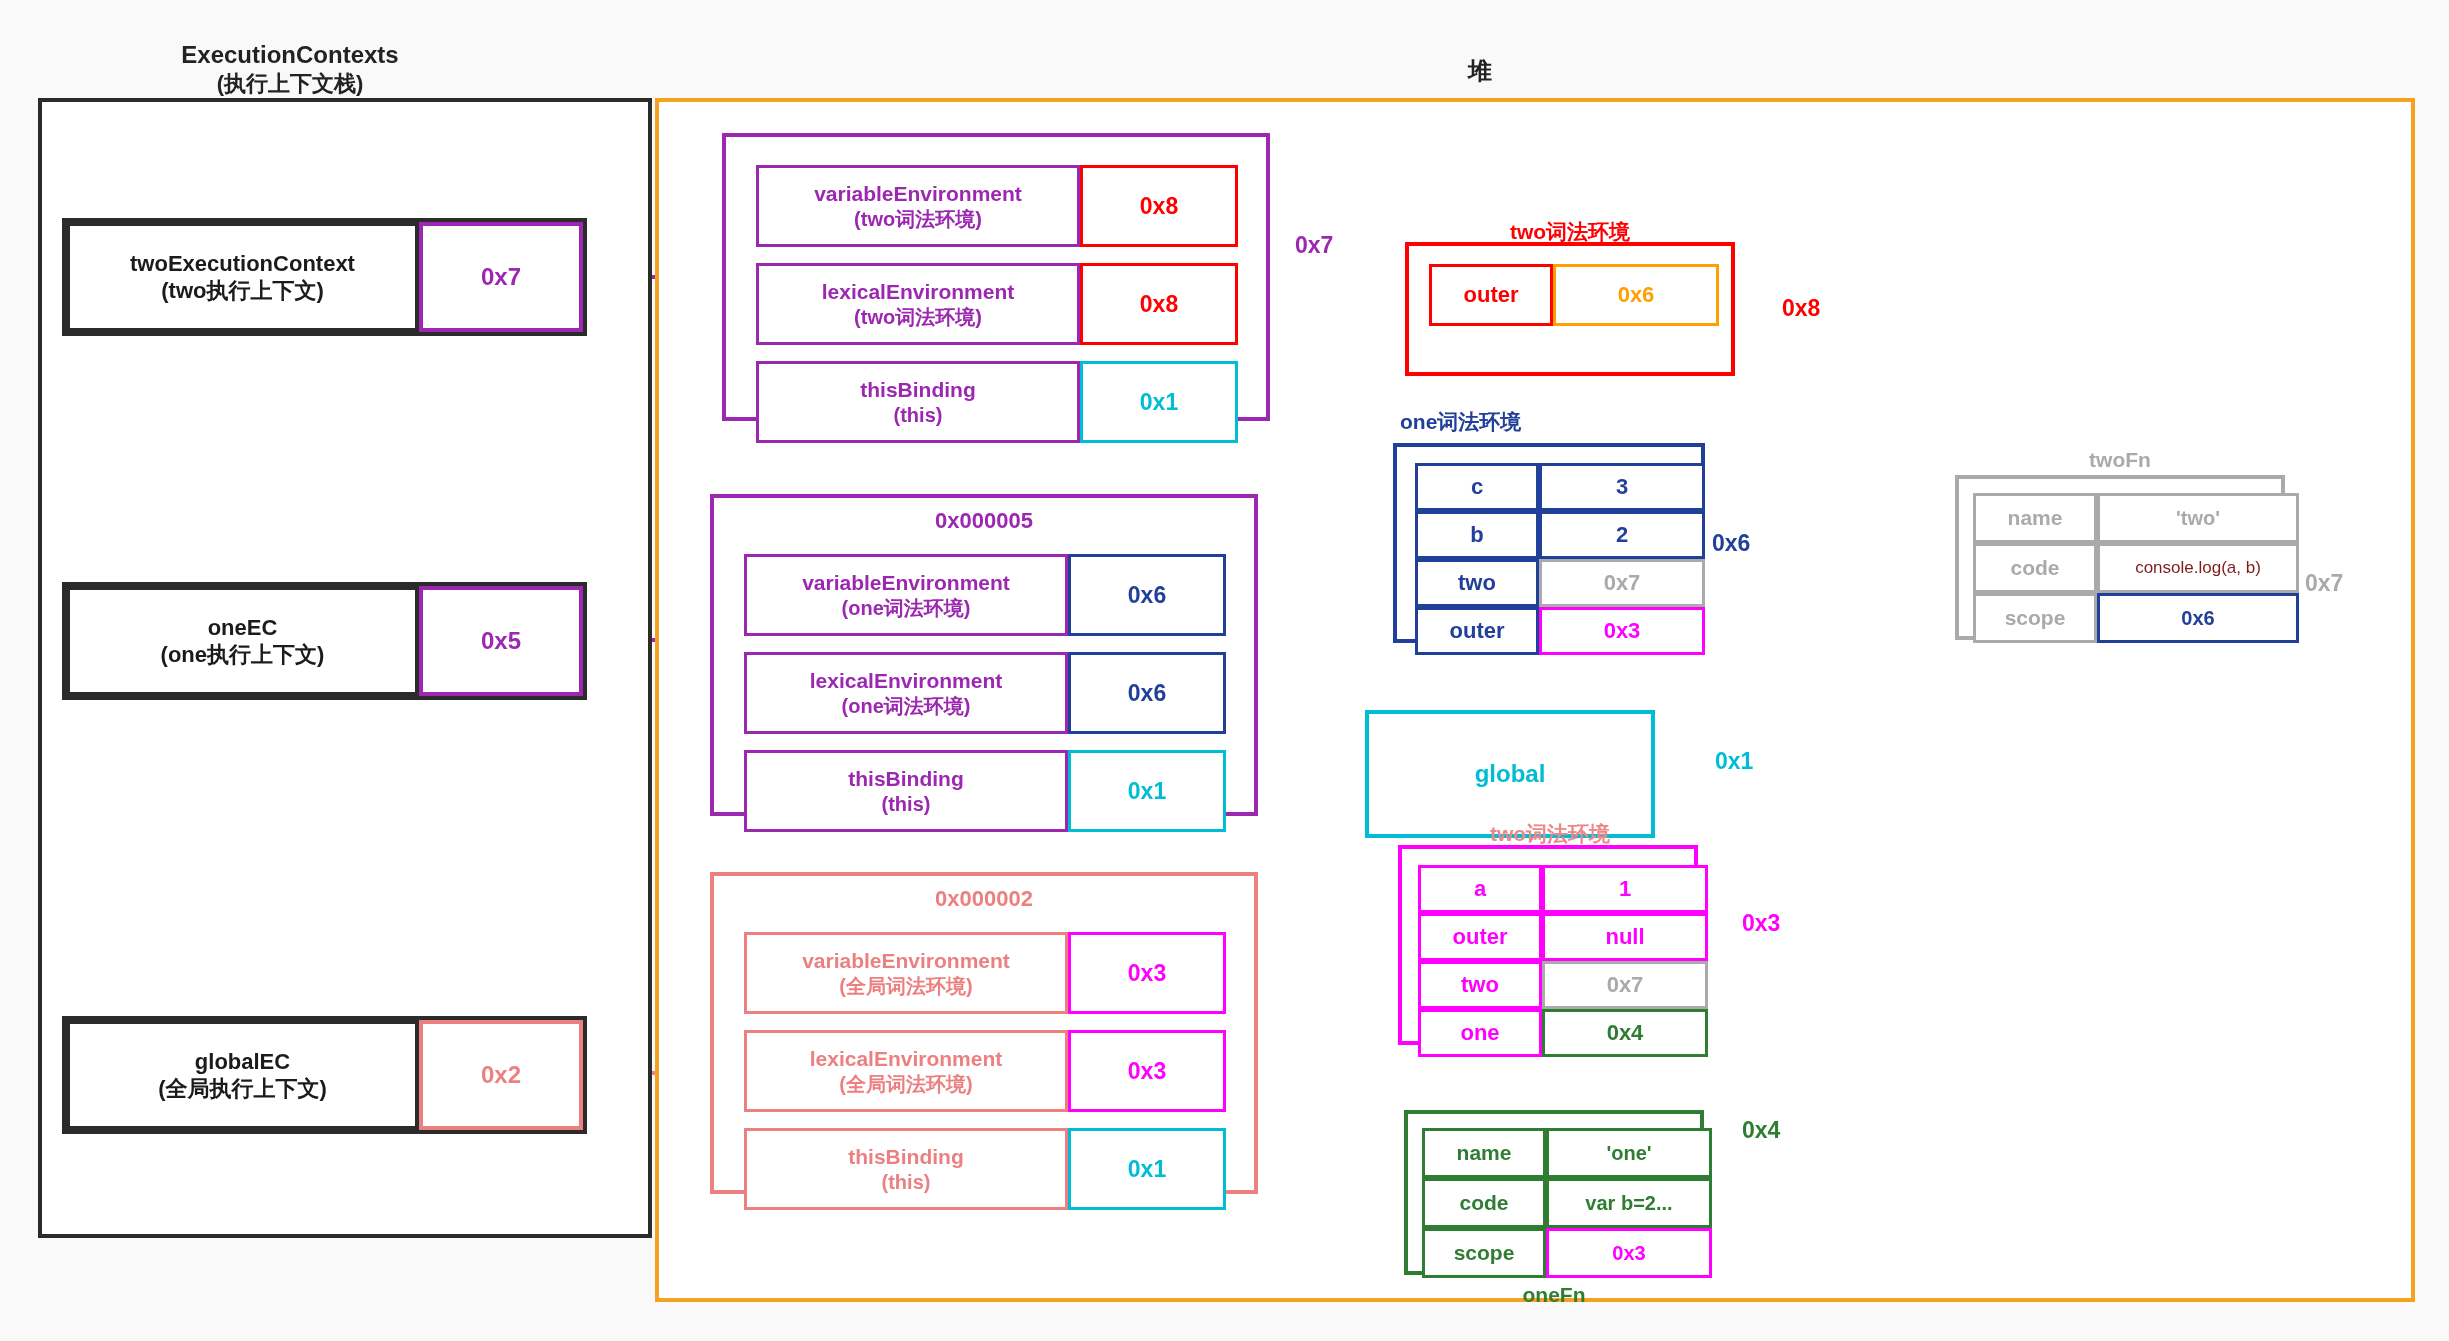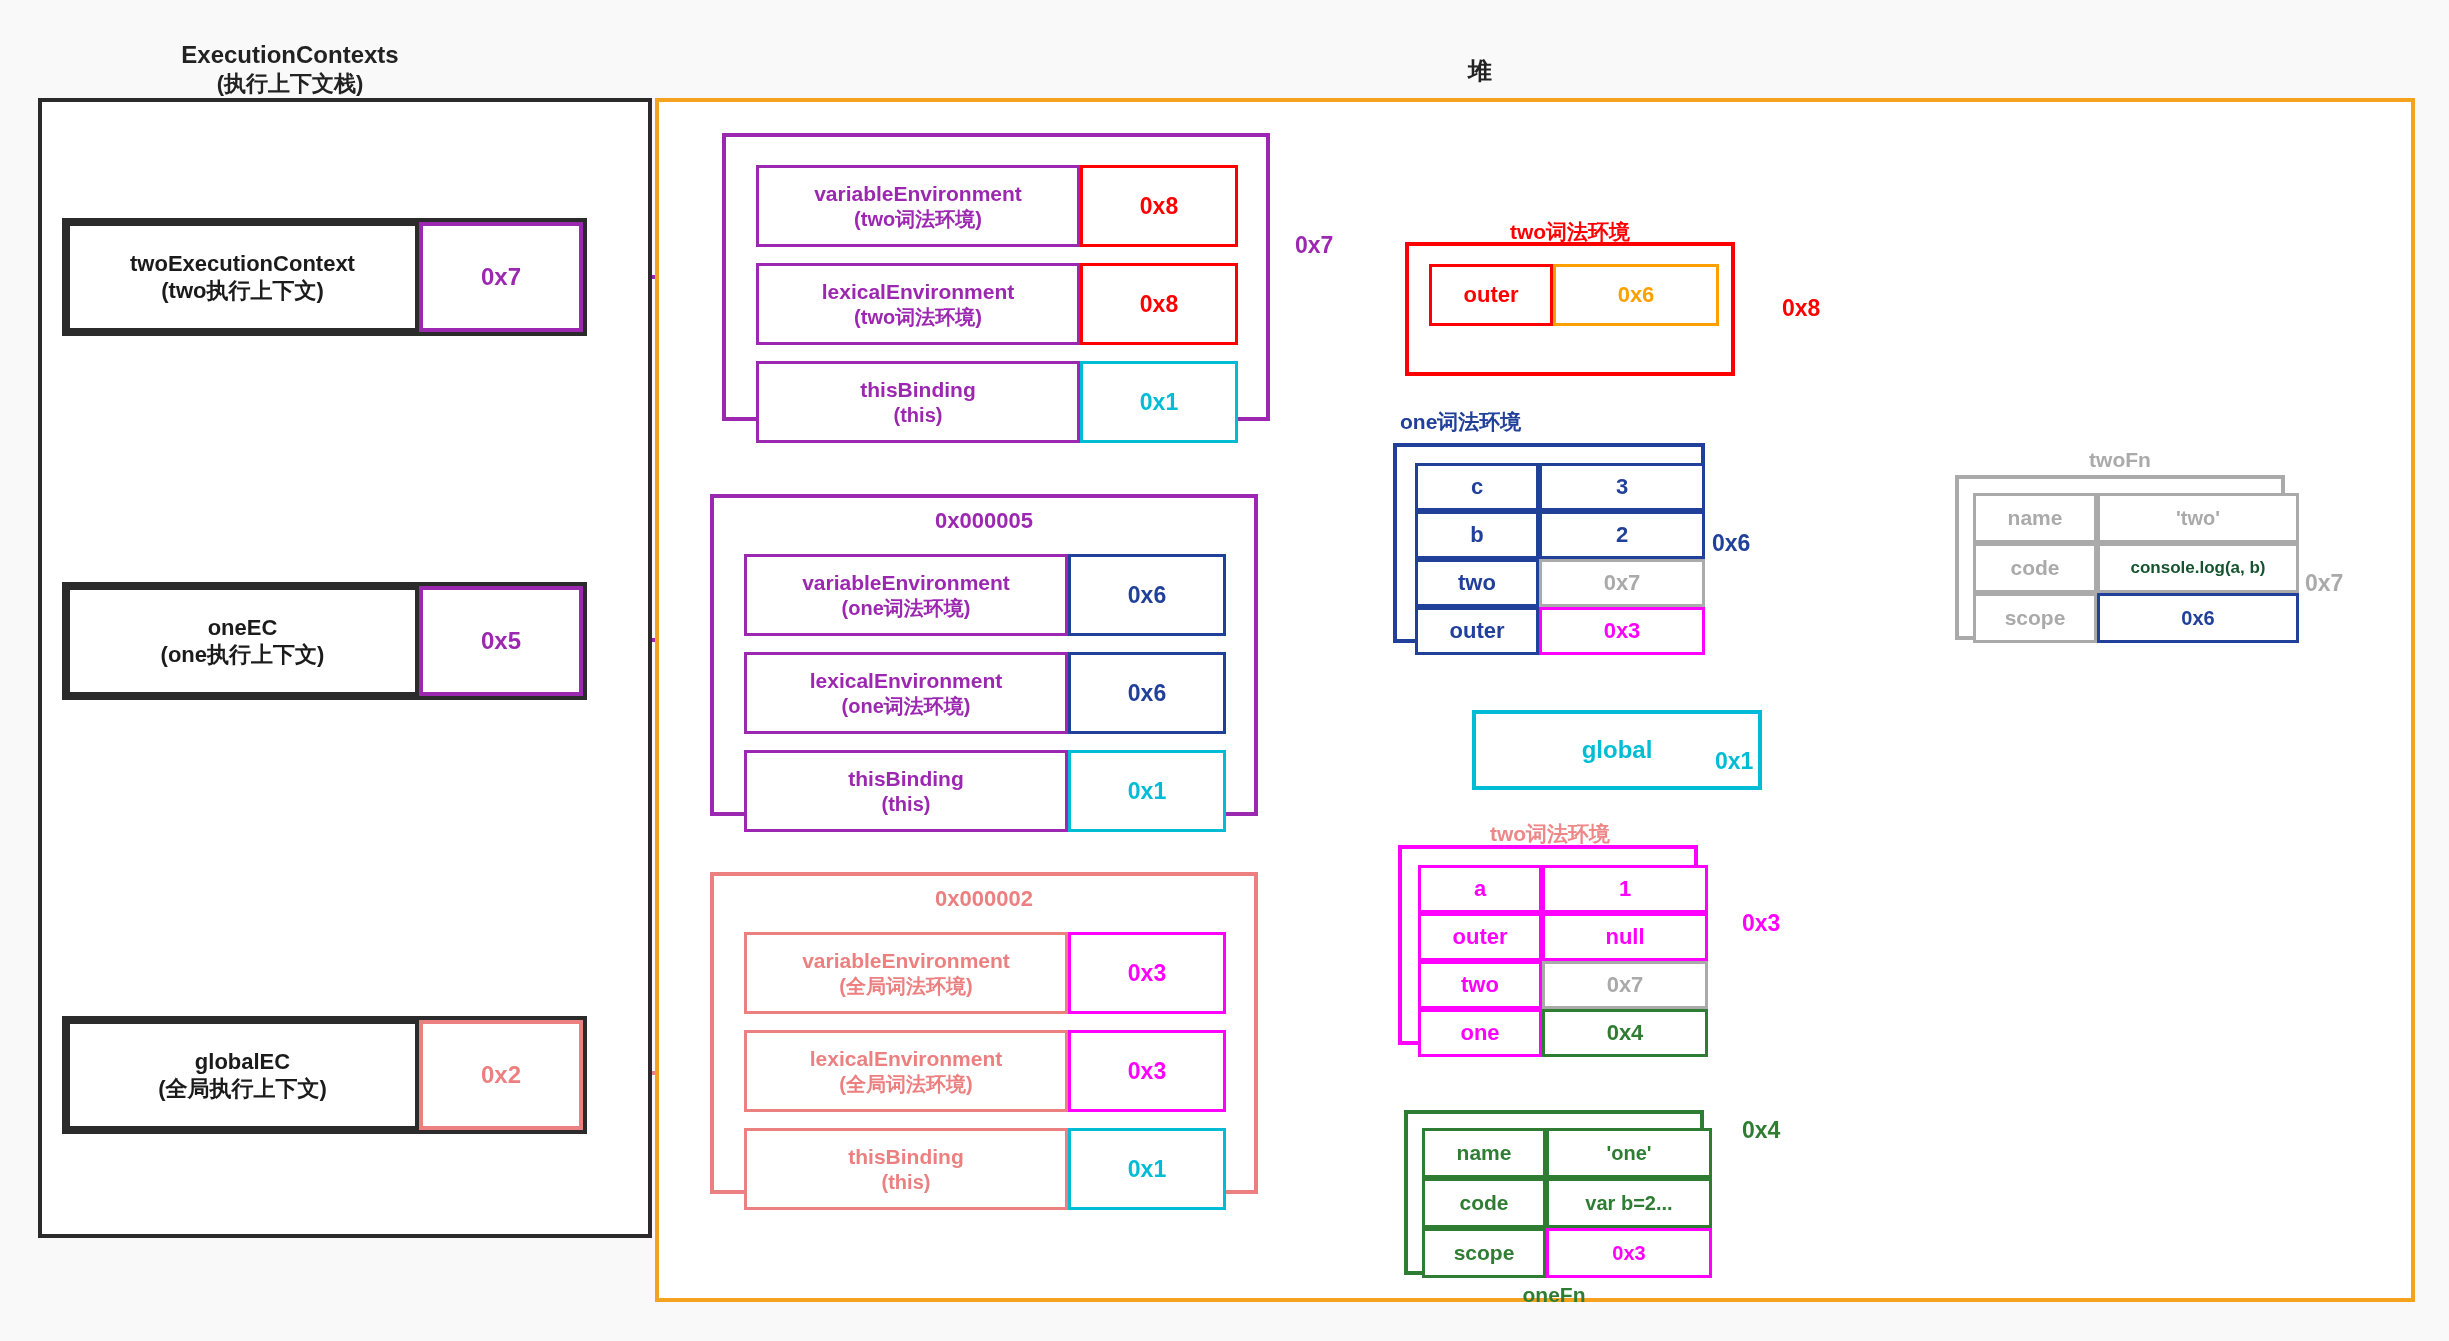--- a/index.html
+++ b/index.html
@@ -282,21 +282,21 @@
       <div class="env-v" style="border:3px solid #aaaaaa;color:#aaaaaa;height:42px;">0x7</div>
     </div>
     <div class="env-row">
       <div class="env-k" style="border:3px solid #21409a;color:#21409a;height:42px;">outer</div>
       <div class="env-v" style="border:3px solid #ff00ff;color:#ff00ff;height:42px;">0x3</div>
     </div>
   </div>
 </div>
 <div class="abs addr-lbl" style="left:1712px;top:530px;color:#21409a;">0x6</div>
 
-<div class="abs global-box" style="left:1472px;top:710px;width:290px;height:80px;border:4px solid #00bcd4;color:#00bcd4;">global</div>
+<div class="abs global-box" style="left:1365px;top:710px;width:290px;height:128px;border:4px solid #00bcd4;color:#00bcd4;">global</div>
 <div class="abs addr-lbl" style="left:1715px;top:748px;color:#00bcd4;">0x1</div>
 
 <div class="abs env-label" style="left:1400px;top:820px;width:300px;text-align:center;color:#ee8888;">two词法环境</div>
 <div class="abs env-wrap" style="left:1398px;top:845px;width:300px;height:200px;border:4px solid #ff00ff;">
   <div class="env-tbl" style="left:16px;top:16px;">
     <div class="env-row">
       <div class="env-k" style="border:3px solid #ff00ff;color:#ff00ff;height:42px;">a</div>
       <div class="env-v" style="border:3px solid #ff00ff;color:#ff00ff;height:42px;">1</div>
     </div>
     <div class="env-row">
@@ -317,21 +317,21 @@
 
 <div class="abs fn-caption" style="left:1955px;top:448px;width:330px;color:#aaaaaa;">twoFn</div>
 <div class="abs fn-wrap" style="left:1955px;top:475px;width:330px;height:165px;border:4px solid #aaaaaa;">
   <div class="fn-tbl" style="left:14px;top:14px;">
     <div class="fn-row">
       <div class="fn-k" style="border:3px solid #aaaaaa;color:#aaaaaa;height:44px;">name</div>
       <div class="fn-v" style="border:3px solid #aaaaaa;color:#aaaaaa;height:44px;">'two'</div>
     </div>
     <div class="fn-row">
       <div class="fn-k" style="border:3px solid #aaaaaa;color:#aaaaaa;height:44px;">code</div>
-      <div class="fn-v" style="border:3px solid #aaaaaa;color:#14532d;height:44px;font-size:17px;font-weight:bold;">console.log(a, b)</div>
+      <div class="fn-v" style="border:3px solid #aaaaaa;color:#7f1d1d;height:44px;font-size:17px;font-weight:normal;">console.log(a, b)</div>
     </div>
     <div class="fn-row">
       <div class="fn-k" style="border:3px solid #aaaaaa;color:#aaaaaa;height:44px;">scope</div>
       <div class="fn-v" style="border:3px solid #21409a;color:#21409a;height:44px;">0x6</div>
     </div>
   </div>
 </div>
 <div class="abs addr-lbl" style="left:2305px;top:570px;color:#aaaaaa;">0x7</div>
 
 <div class="abs fn-wrap" style="left:1404px;top:1110px;width:300px;height:165px;border:4px solid #2e7d32;">

